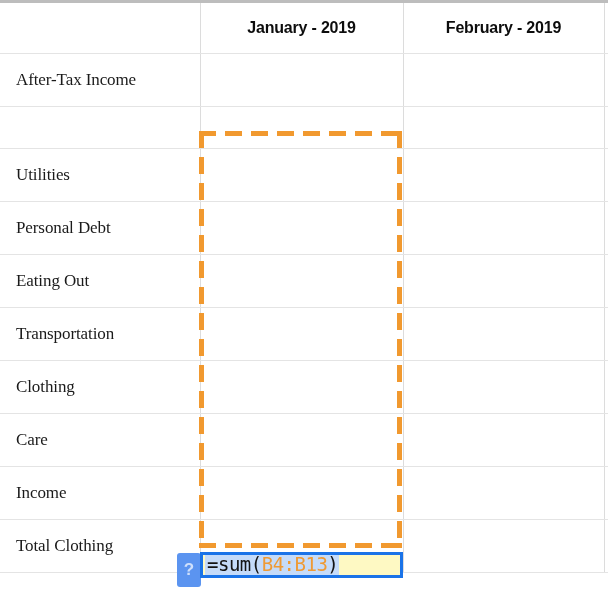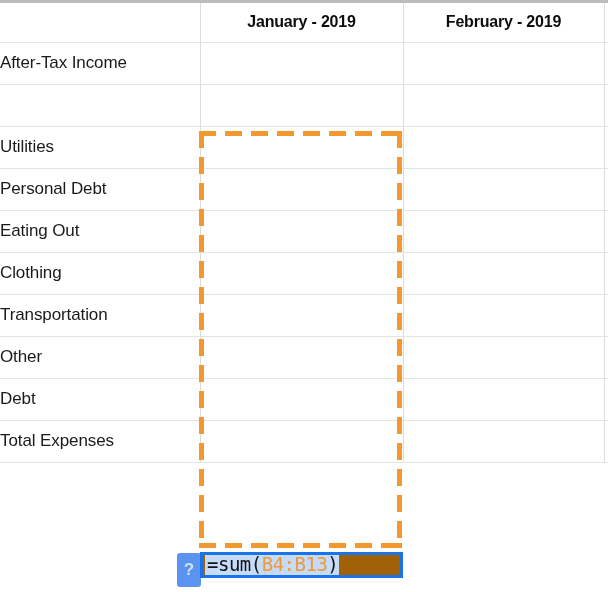--- a/index.html
+++ b/index.html
@@ -28,21 +28,21 @@
     border-collapse: collapse;
     table-layout: fixed;
     width: 608px;
   }
   table.grid col.c-label { width: 200px; }
   table.grid col.c-jan   { width: 203px; }
   table.grid col.c-feb   { width: 201px; }
   table.grid col.c-tail  { width: 4px;  }
 
   table.grid td, table.grid th {
-    padding: 0;
+    padding: 16px;
     margin: 0;
     height: 42px;
     box-sizing: border-box;
     border-bottom: 1px solid #e4e4e4;
     border-right: 1px solid #dcdcdc;
     vertical-align: middle;
     background: #ffffff;
   }
   table.grid tr.header-row th {
     height: 39px;
@@ -51,20 +51,21 @@
   table.grid th.tail {
     border-right: none;
   }
 
   .label-cell {
     font-size: 17px;
     color: #1a1a1a;
     padding-left: 5px;
     letter-spacing: -0.1px;
     white-space: nowrap;
+    font-family: Liberation Serif, serif;
   }
   .header-cell {
     font-size: 16px;
     font-weight: bold;
     color: #0d0d0d;
     text-align: center;
     letter-spacing: -0.2px;
   }
   .corner-cell { background: #ffffff; }
 
@@ -130,21 +131,21 @@
 
   
   #formula-cell {
     position: absolute;
     left: 200px;
     top: 549px;
     width: 203px;
     height: 26px;
     box-sizing: border-box;
     border: 3px solid #1a73e8;
-    background: #a16207;
+    background: #fef9c3;
     display: flex;
     align-items: center;
     overflow: hidden;
   }
   #formula-text {
     font-family: "DejaVu Sans Mono", monospace;
     font-size: 19px;
     line-height: 1;
     white-space: pre;
     padding: 4px 1px 5px 2px;
@@ -200,45 +201,45 @@
           <td></td>
           <td class="tail"></td>
         </tr>
         <tr>
           <td class="label-cell">Eating Out</td>
           <td></td>
           <td></td>
           <td class="tail"></td>
         </tr>
         <tr>
+          <td class="label-cell">Transportation</td>
+          <td></td>
+          <td></td>
+          <td class="tail"></td>
+        </tr>
+        <tr>
           <td class="label-cell">Clothing</td>
           <td></td>
           <td></td>
           <td class="tail"></td>
         </tr>
         <tr>
-          <td class="label-cell">Transportation</td>
-          <td></td>
-          <td></td>
-          <td class="tail"></td>
-        </tr>
-        <tr>
-          <td class="label-cell">Other</td>
-          <td></td>
-          <td></td>
-          <td class="tail"></td>
-        </tr>
-        <tr>
-          <td class="label-cell">Debt</td>
-          <td></td>
-          <td></td>
-          <td class="tail"></td>
-        </tr>
-        <tr>
-          <td class="label-cell">Total Expenses</td>
+          <td class="label-cell">Care</td>
+          <td></td>
+          <td></td>
+          <td class="tail"></td>
+        </tr>
+        <tr>
+          <td class="label-cell">Income</td>
+          <td></td>
+          <td></td>
+          <td class="tail"></td>
+        </tr>
+        <tr>
+          <td class="label-cell">Total Clothing</td>
           <td></td>
           <td></td>
           <td class="tail"></td>
         </tr>
       </tbody>
   </table>
 
   <div id="marquee">
     <div class="edge top"></div>
     <div class="edge bottom"></div>

